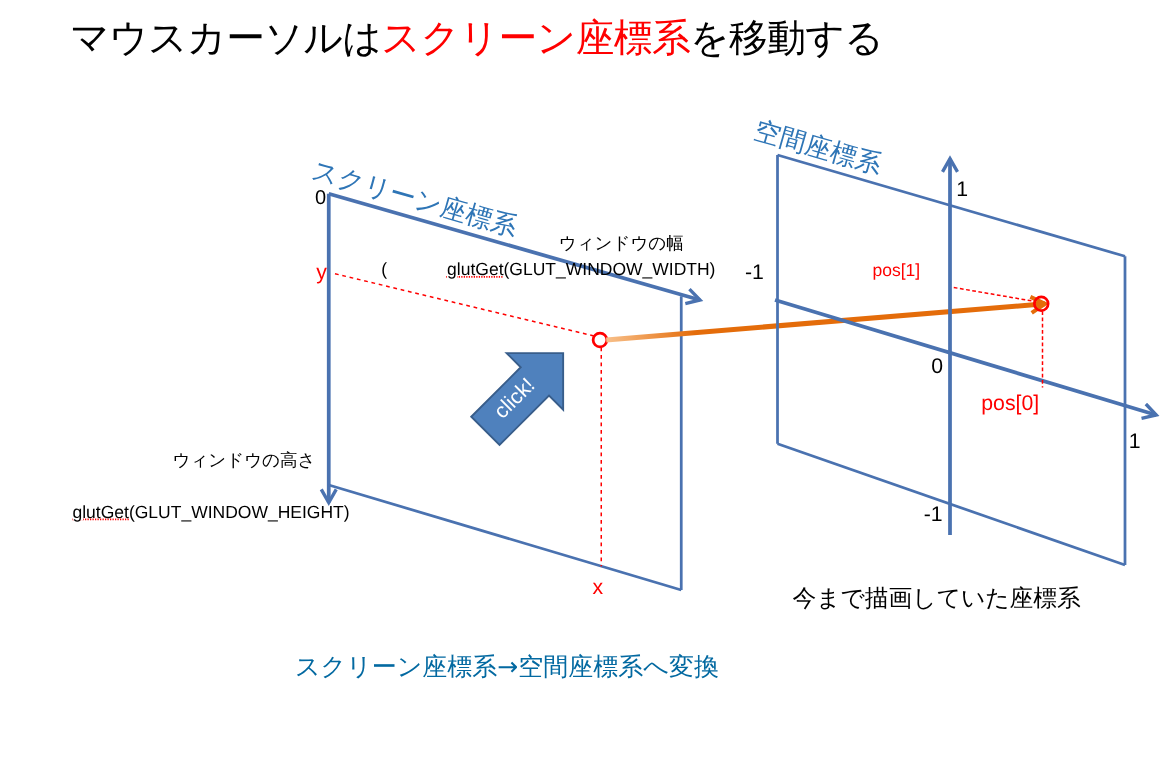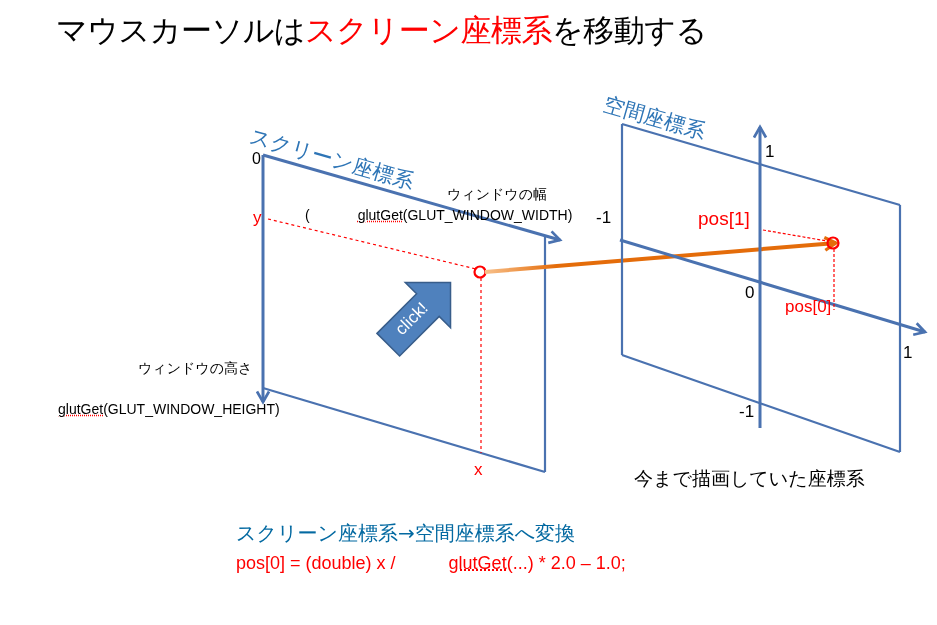--- a/index.html
+++ b/index.html
@@ -76,20 +76,19 @@
 <div class="lbl black" style="left:138px; top:360px; font-size:14px;">ウィンドウの高さ</div>
 <div class="lbl black" style="left:10px; top:401px; font-size:14px;"><span class="glut">glutGet</span><span>(GLUT_WINDOW_HEIGHT)</span></div>
 <div class="click-lbl">click!</div>
 
 <div class="lbl blue-title" style="left:608px; top:90px; transform: rotate(16deg); transform-origin: left top;">空間座標系</div>
 <div class="lbl black" style="left:765px; top:142px; font-size:17px;">1</div>
 <div class="lbl black" style="left:596px; top:208px; font-size:17px;">-1</div>
 <div class="lbl black" style="left:745px; top:283px; font-size:17px;">0</div>
 <div class="lbl black" style="left:903px; top:343px; font-size:17px;">1</div>
 <div class="lbl black" style="left:739px; top:402px; font-size:17px;">-1</div>
-<div class="lbl red" style="left:698px; top:208px; font-size:19px;">pos[1]</div>
-<div class="lbl red" style="left:785px; top:297px; font-size:17px;">pos[0]</div>
+<div class="lbl red" style="left:698px; top:208px; font-size:14px;">pos[1]</div>
+<div class="lbl red" style="left:785px; top:313px; font-size:17px;">pos[0]</div>
 <div class="caption">今まで描画していた座標系</div>
 
 <div class="conv">
   <div class="head">スクリーン座標系→空間座標系へ変換</div>
-  <div class="f"><span>pos[0] = (double) x / </span><span class="glut">glutGet</span><span>(...) * 2.0 – 1.0;</span></div>
 </div>
 
 </body></html>

